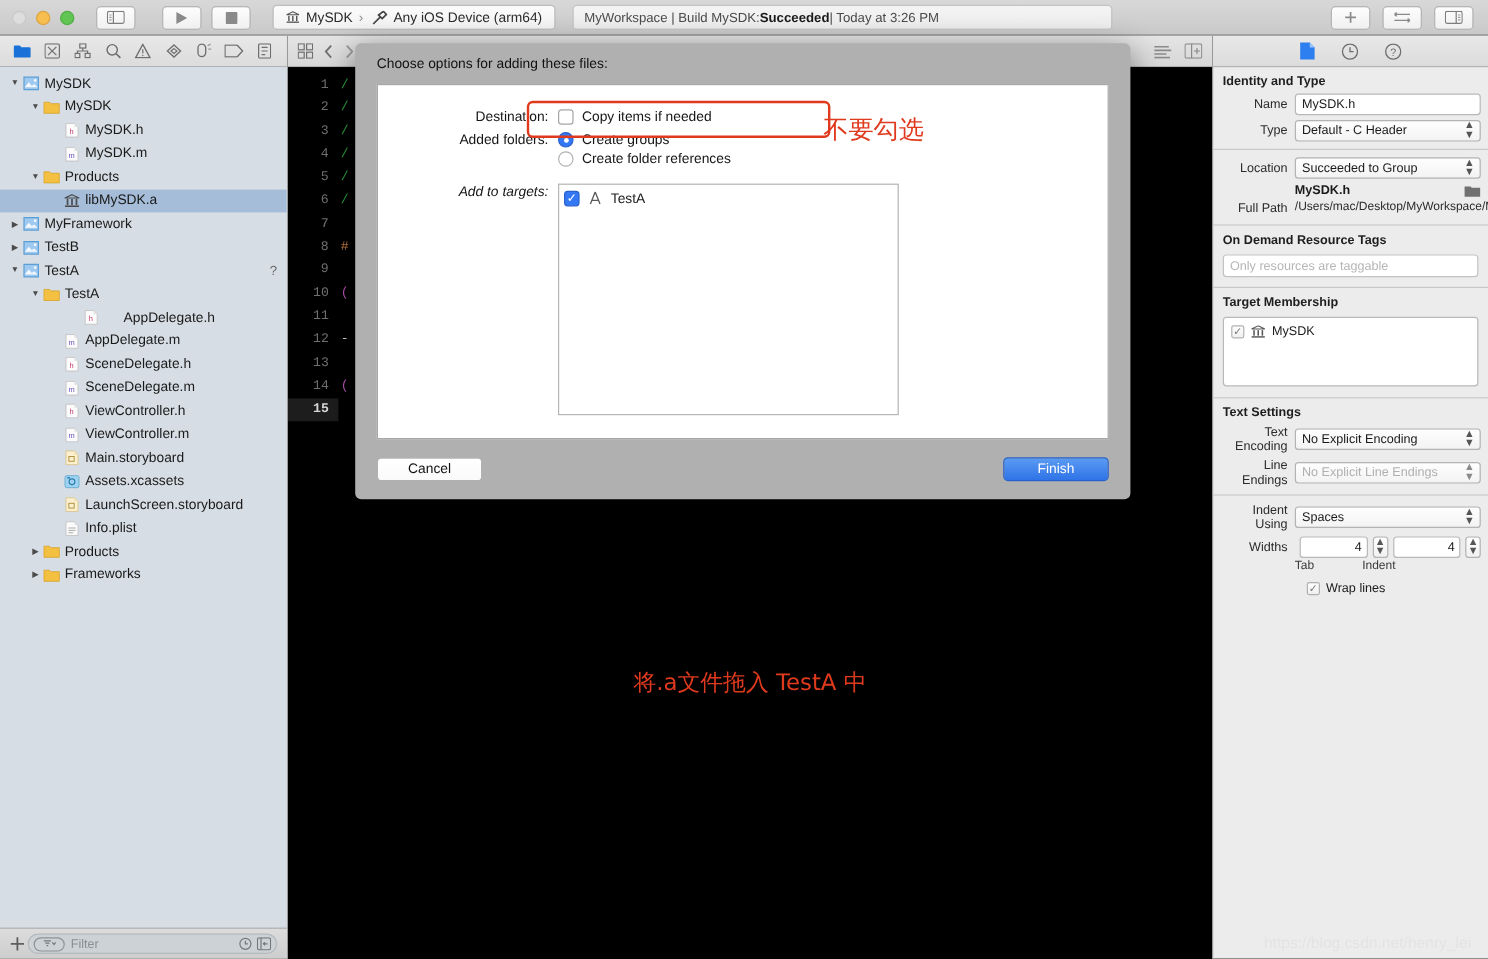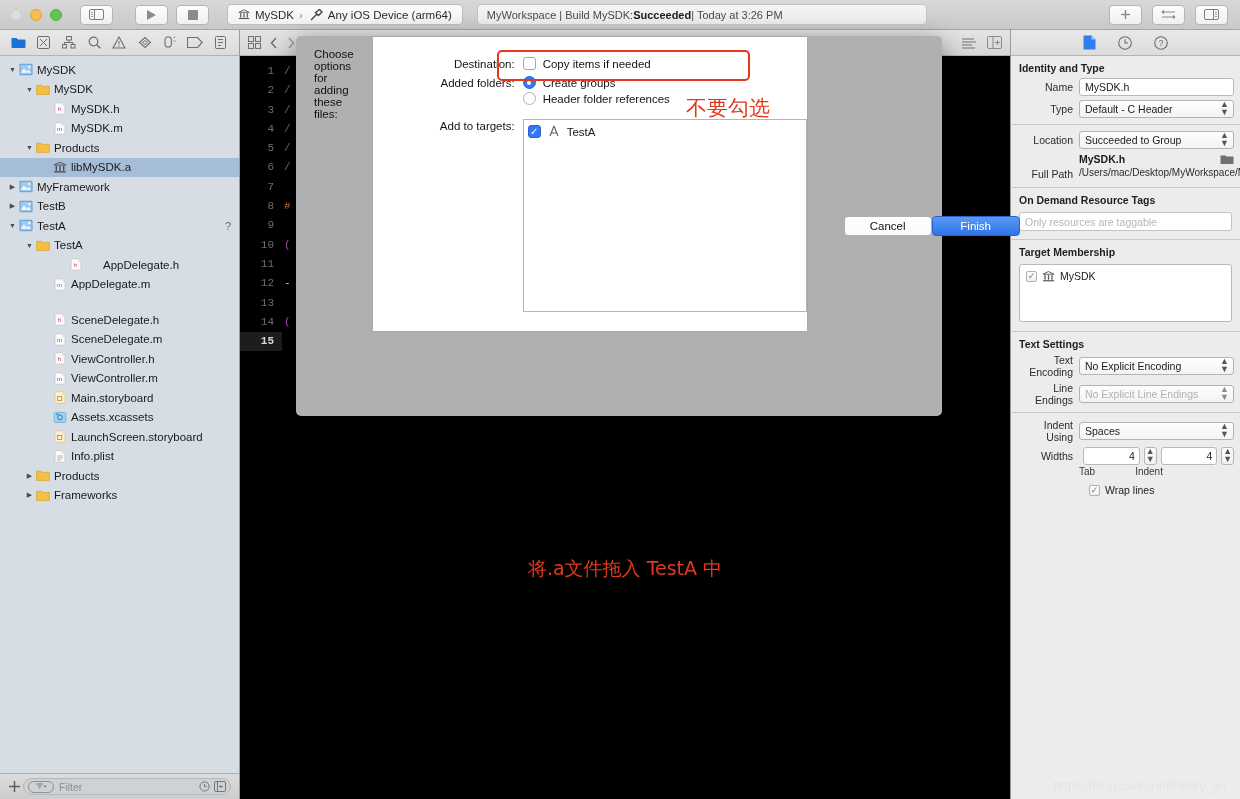--- a/index.html
+++ b/index.html
@@ -170,21 +170,21 @@
 
   .watermark {
     position: absolute; right: 14px; bottom: 6px;
     font-size: 13px; color: #e2e2e2; opacity: .85;
     font-family: "Liberation Sans", sans-serif;
   }
   .sheet {
     position: absolute; left: 296px; top: 36px; width: 646px; height: 380px;
     background: #b0b0b0; border-radius: 5px;
     box-shadow: 0 6px 26px rgba(0,0,0,.42);
-    display: flex; 
+    display: flex; flex-direction: column;
   }
   .sheet-title { font-size: 11.5px; color: #111; padding: 12px 0 10px 18px; }
   .sheet-panel {
     margin: 0 18px; background: #fff; border: 1px solid #a8a8a8; height: 296px;
     position: relative;
   }
   .sheet-footer { flex: 1; display: flex; align-items: center; padding: 0 18px; }
   .btn {
     height: 20px; min-width: 88px; border-radius: 4px; font-size: 11.5px;
     display: flex; align-items: center; justify-content: center;
@@ -484,21 +484,21 @@
           <span class="tw"></span>
           <span class="ficon">
             <svg width="14" height="13" viewBox="0 0 14 13">
               <path d="M2,0.8 h7 l3,3 v8.4 h-10 z" fill="#fbfbfb" stroke="#c0c0c0" stroke-width=".7"></path>
               <path d="M9,0.8 v3 h3" fill="#e4e4e4"></path>
               <text x="6.6" y="9.3" font-size="6.2" text-anchor="middle" fill="#6b4fc0" font-family="Liberation Sans">m</text>
             </svg>
           </span>
           <span>AppDelegate.m</span>
         </div>
-        <div class="row" style="padding-left: 41px; margin-top: 16px;">
+        <div class="row" style="padding-left: 41px;">
           <span class="tw"></span>
           <span class="ficon">
             <svg width="14" height="13" viewBox="0 0 14 13">
               <path d="M2,0.8 h7 l3,3 v8.4 h-10 z" fill="#fbfbfb" stroke="#c0c0c0" stroke-width=".7"></path>
               <path d="M9,0.8 v3 h3" fill="#e4e4e4"></path>
               <text x="6.6" y="9.3" font-size="6.2" text-anchor="middle" fill="#c0366b" font-family="Liberation Sans">h</text>
             </svg>
           </span>
           <span>SceneDelegate.h</span>
         </div>
@@ -853,25 +853,25 @@
 
         <div class="opt-row" style="margin-bottom:3px;">
           <div class="opt-label">Added folders:</div>
           <span class="radio on"></span>
           <span class="opt-text">Create groups</span>
         </div>
 
         <div class="opt-row">
           <div class="opt-label"></div>
           <span class="radio"></span>
-          <span class="opt-text">Header folder references</span>
+          <span class="opt-text">Create folder references</span>
         </div>
 
         <div class="opt-row" style="align-items:flex-start; margin-top:14px;">
-          <div class="opt-label" style="padding-top:1px;">Add to targets:</div>
+          <div class="opt-label" style="padding-top:1px;font-style:italic;">Add to targets:</div>
           <div class="targets-box">
             <div class="list-item" style="font-size:11.5px; gap:6px;">
               <span class="dlg-chk on">✓</span>
               <svg width="14" height="13" viewBox="0 0 14 13">
                   <path d="M7,1 L11,11 M7,1 L3,11 M4.2,8 h5.6" stroke="#5a5a5a" stroke-width="1.1" fill="none"></path>
                 </svg>
               <span>TestA</span>
             </div>
           </div>
         </div>

